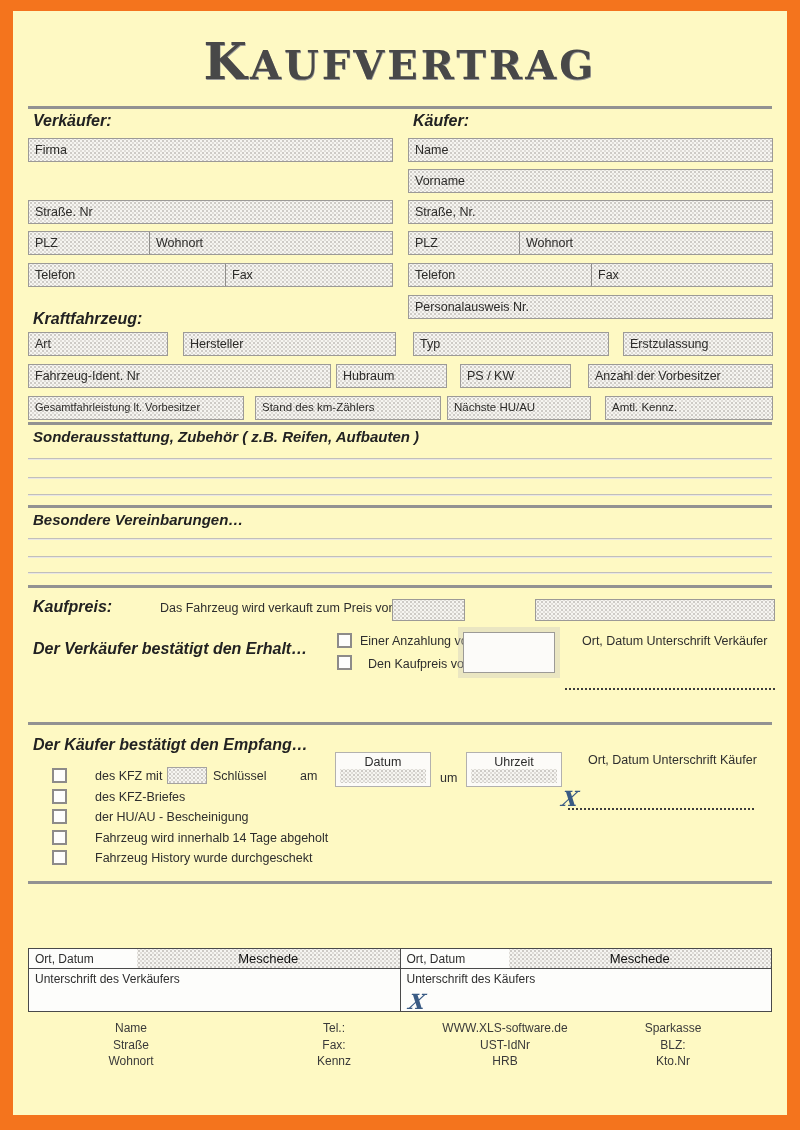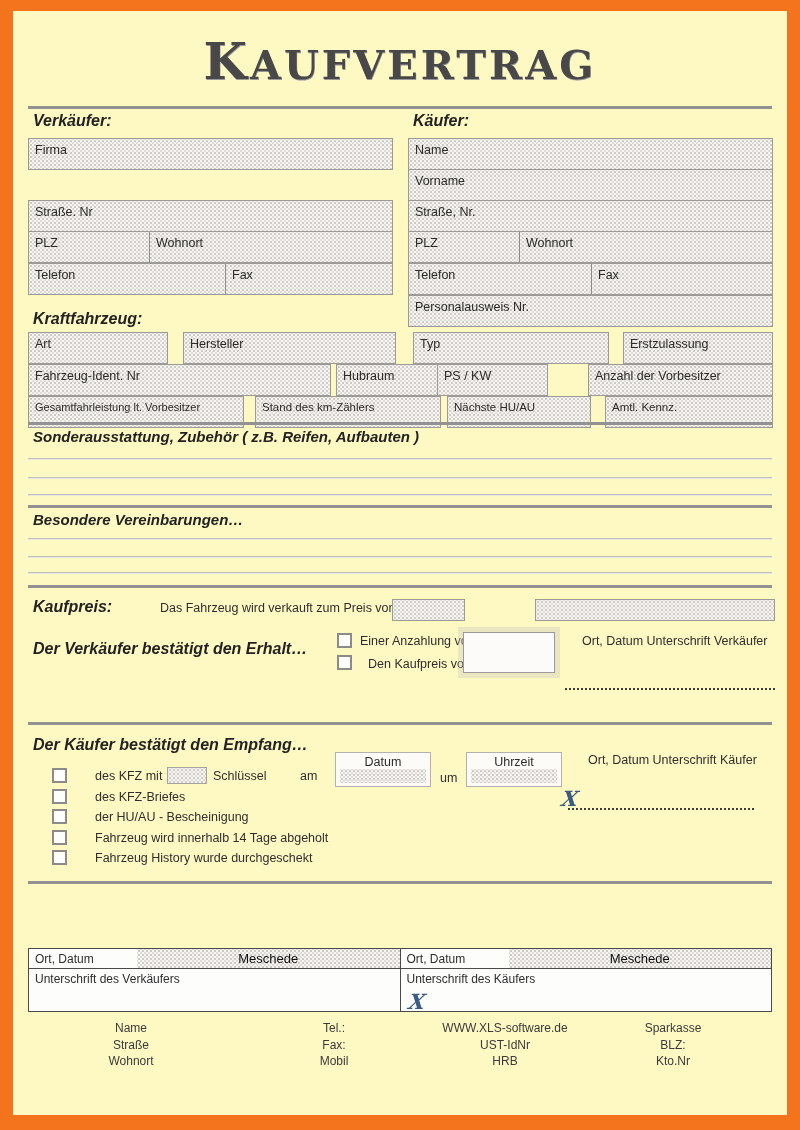--- a/index.html
+++ b/index.html
@@ -13,21 +13,21 @@
   .sep{position:absolute;left:28px;width:744px;height:3px;background:#929292;}
   .rule{position:absolute;left:28px;width:744px;height:1px;background:#c1bfbb;box-shadow:0 1px 0 #e9e7e3;}
   .hd{position:absolute;font-style:italic;font-weight:bold;font-size:16px;color:#222;}
   .hd.sm{font-size:15px;}
   .txt{position:absolute;font-size:12.5px;color:#2e2e2e;}
   .pat{background-color:#f6f5f1;
        background-image:radial-gradient(circle,#ccc9c4 0.7px,transparent 0.9px),
                         radial-gradient(circle,#dedbd6 0.7px,transparent 0.9px);
        background-size:4px 4px,4px 4px;background-position:0 0,2px 2px;}
   .field{position:absolute;box-sizing:border-box;border:1px solid #9c9a97;
-         font-size:12.5px;color:#2c2b29;padding:4px 0 0 6px;height:32px;}
+         font-size:12.5px;color:#2c2b29;padding:4px 0 0 6px;height:24px;}
   .field.split{display:flex;padding:0;}
   .field.split>div{padding:4px 0 0 6px;box-sizing:border-box;}
   .field.split>div+div{border-left:1px solid #8f8d8a;}
   .cb{position:absolute;width:15px;height:15px;border:2px solid #8d8b89;background:#fdfdfc;box-sizing:border-box;}
   .dotline{position:absolute;border-bottom:2px dotted #3d3d3d;}
   .xmark{position:absolute;font-family:"DejaVu Serif",serif;font-style:italic;font-weight:bold;
          font-size:21px;color:#3a5b84;transform:skewX(-10deg);}
   .datebox{position:absolute;width:96px;height:35px;border:1px solid #b3b1ae;background:#fcfbf8;box-sizing:border-box;}
   .datebox .dlbl{font-size:12.5px;color:#2c2c2c;text-align:center;padding-top:2px;}
   .datebox .dpat{position:absolute;left:4px;right:4px;bottom:3px;height:14px;}
@@ -79,21 +79,21 @@
   </div>
   <div class="field pat" style="left:408px;top:295px;width:365px">Personalausweis Nr.</div>
 
   <div class="hd" style="left:33px;top:310px">Kraftfahrzeug:</div>
   <div class="field pat" style="left:28px;top:332px;width:140px">Art</div>
   <div class="field pat" style="left:183px;top:332px;width:213px">Hersteller</div>
   <div class="field pat" style="left:413px;top:332px;width:196px">Typ</div>
   <div class="field pat" style="left:623px;top:332px;width:150px">Erstzulassung</div>
   <div class="field pat" style="left:28px;top:364px;width:303px">Fahrzeug-Ident. Nr</div>
   <div class="field pat" style="left:336px;top:364px;width:111px">Hubraum</div>
-  <div class="field pat" style="left:437px;top:364px;width:111px">PS / KW</div>
+  <div class="field pat" style="left:460px;top:364px;width:111px">PS / KW</div>
   <div class="field pat" style="left:588px;top:364px;width:185px">Anzahl der Vorbesitzer</div>
   <div class="field pat" style="left:28px;top:396px;width:216px;font-size:11px">Gesamtfahrleistung lt. Vorbesitzer</div>
   <div class="field pat" style="left:255px;top:396px;width:186px;font-size:11.5px">Stand des km-Zählers</div>
   <div class="field pat" style="left:447px;top:396px;width:144px;font-size:11.5px">Nächste HU/AU</div>
   <div class="field pat" style="left:605px;top:396px;width:168px;font-size:11.5px">Amtl. Kennz.</div>
 
   <div class="sep" style="top:422px"></div>
   <div class="hd sm" style="left:33px;top:428px">Sonderausstattung, Zubehör ( z.B. Reifen, Aufbauten )</div>
   <div class="rule" style="top:458px"></div>
   <div class="rule" style="top:477px"></div>
@@ -177,21 +177,21 @@
   </div>
 
   <div class="fcol" style="left:46px;top:1020px">
     <div>Name</div>
     <div>Straße</div>
     <div>Wohnort</div>
   </div>
   <div class="fcol" style="left:249px;top:1020px">
     <div>Tel.:</div>
     <div>Fax:</div>
-    <div>Mobil</div>
+    <div>Kennz</div>
   </div>
   <div class="fcol" style="left:420px;top:1020px">
     <div>WWW.XLS-software.de</div>
     <div>UST-IdNr</div>
     <div>HRB</div>
   </div>
   <div class="fcol" style="left:588px;top:1020px">
     <div>Sparkasse</div>
     <div>BLZ:</div>
     <div>Kto.Nr</div>

